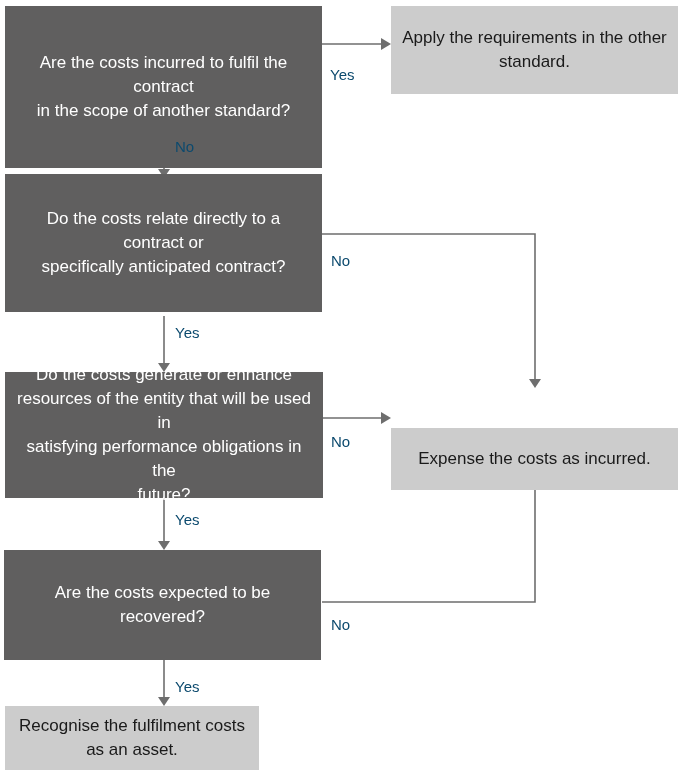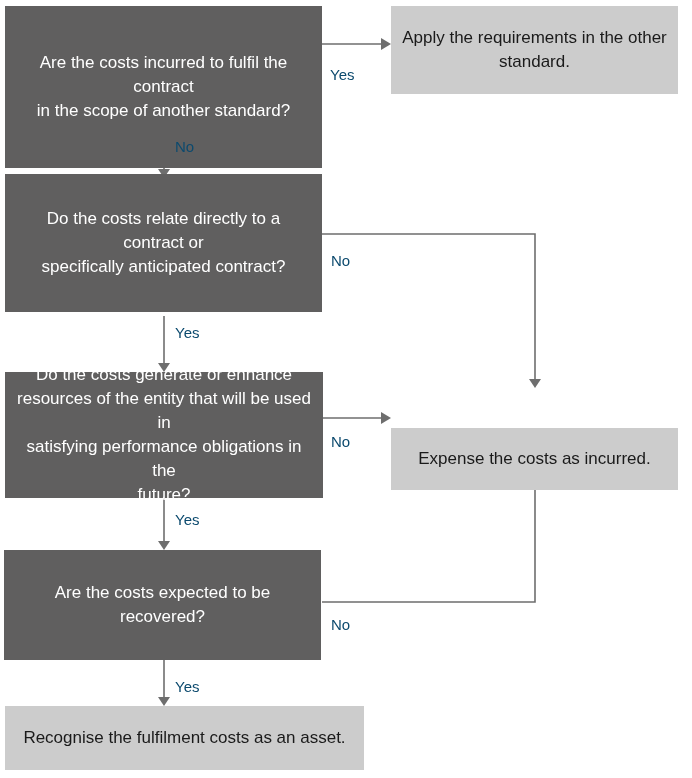--- a/index.html
+++ b/index.html
@@ -136,21 +136,21 @@
   </div>
 
   <div class="node terminal" style="left:391px; top:388px; width:287px; height:62px;margin-top:40px;">
     <span class="node-text">Expense the costs as incurred.</span>
   </div>
 
   <div class="node decision" style="left:4px; top:550px; width:317px; height:110px;">
     <span class="node-text">Are the costs expected to be recovered?</span>
   </div>
 
-  <div class="node terminal" style="left:5px; top:706px; width:359px; height:64px;">
+  <div class="node terminal" style="left:5px; top:706px; width:254px; height:64px;">
     <span class="node-text">Recognise the fulfilment costs as an asset.</span>
   </div>
 
   <div class="edge-label" style="left:330px; top:68px;">Yes</div>
   <div class="edge-label" style="left:175px; top:140px;">No</div>
   <div class="edge-label" style="left:331px; top:254px;">No</div>
   <div class="edge-label" style="left:175px; top:326px;">Yes</div>
   <div class="edge-label" style="left:331px; top:435px;">No</div>
   <div class="edge-label" style="left:175px; top:513px;">Yes</div>
   <div class="edge-label" style="left:331px; top:618px;">No</div>

